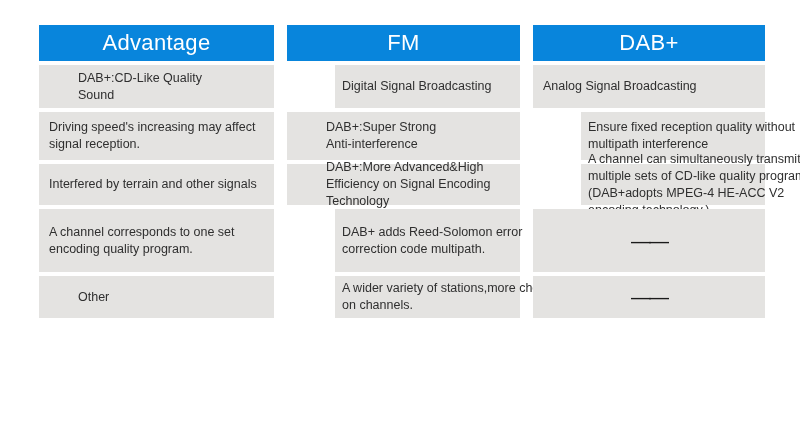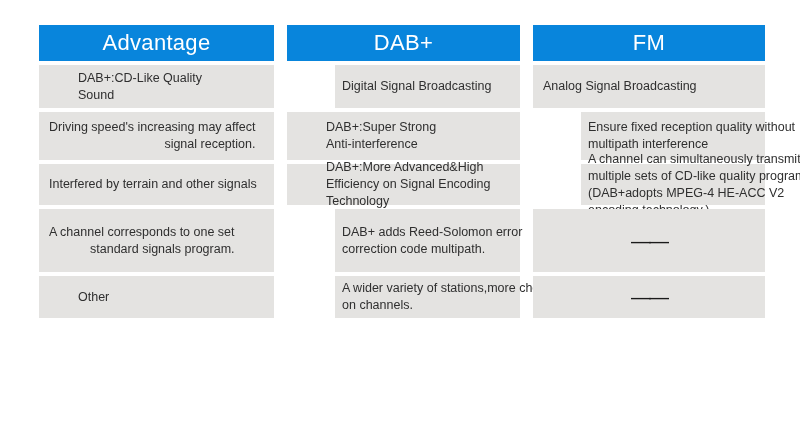--- a/index.html
+++ b/index.html
@@ -35,21 +35,21 @@
     background: #E4E3E1;
     color: #2F2F2F;
     display: flex;
     align-items: center;
     font-size: 12.5px;
     line-height: 17px;
   }
   .td .txt { white-space: pre; }
   .c1 { padding-left: 39px; }
   .c2 { padding-left: 7px; margin-left: 48px; }
-  .c3 { padding-left: 10px; text-align: right; }
+  .c3 { padding-left: 10px; }
   .dash {
     justify-content: center;
     padding-left: 0;
   }
   .dash .txt {
     font-size: 20px;
     letter-spacing: -2px;
     color: #1a1a1a;
     line-height: 1;
   }
@@ -57,24 +57,24 @@
 </head>
 <body>
 
 <div class="stage">
   <div class="grid">
 
     <div class="th">
       <span class="txt">Advantage</span>
     </div>
     <div class="th">
-      <span class="txt">DAB+</span>
+      <span class="txt">FM</span>
     </div>
     <div class="th">
-      <span class="txt">FM</span>
+      <span class="txt">DAB+</span>
     </div>
 
     <div class="td c1">
       <span class="txt">DAB+:CD-Like Quality
 Sound</span>
     </div>
     <div class="td c2">
       <span class="txt">Digital Signal Broadcasting</span>
     </div>
     <div class="td c3">
@@ -104,21 +104,21 @@
 Technology</span>
     </div>
     <div class="td c2">
       <span class="txt">A channel can simultaneously transmit
 multiple sets of CD-like quality programs.
 (DAB+adopts MPEG-4 HE-ACC V2
 encoding technology.)</span>
     </div>
     <div class="td c3">
       <span class="txt">A channel corresponds to one set
-standard signals program.</span>
+encoding quality program.</span>
     </div>
 
     <div class="td c2">
       <span class="txt">DAB+ adds Reed-Solomon error
 correction code multipath.</span>
     </div>
     <div class="td c3 dash">
       <span class="txt">——</span>
     </div>
 

